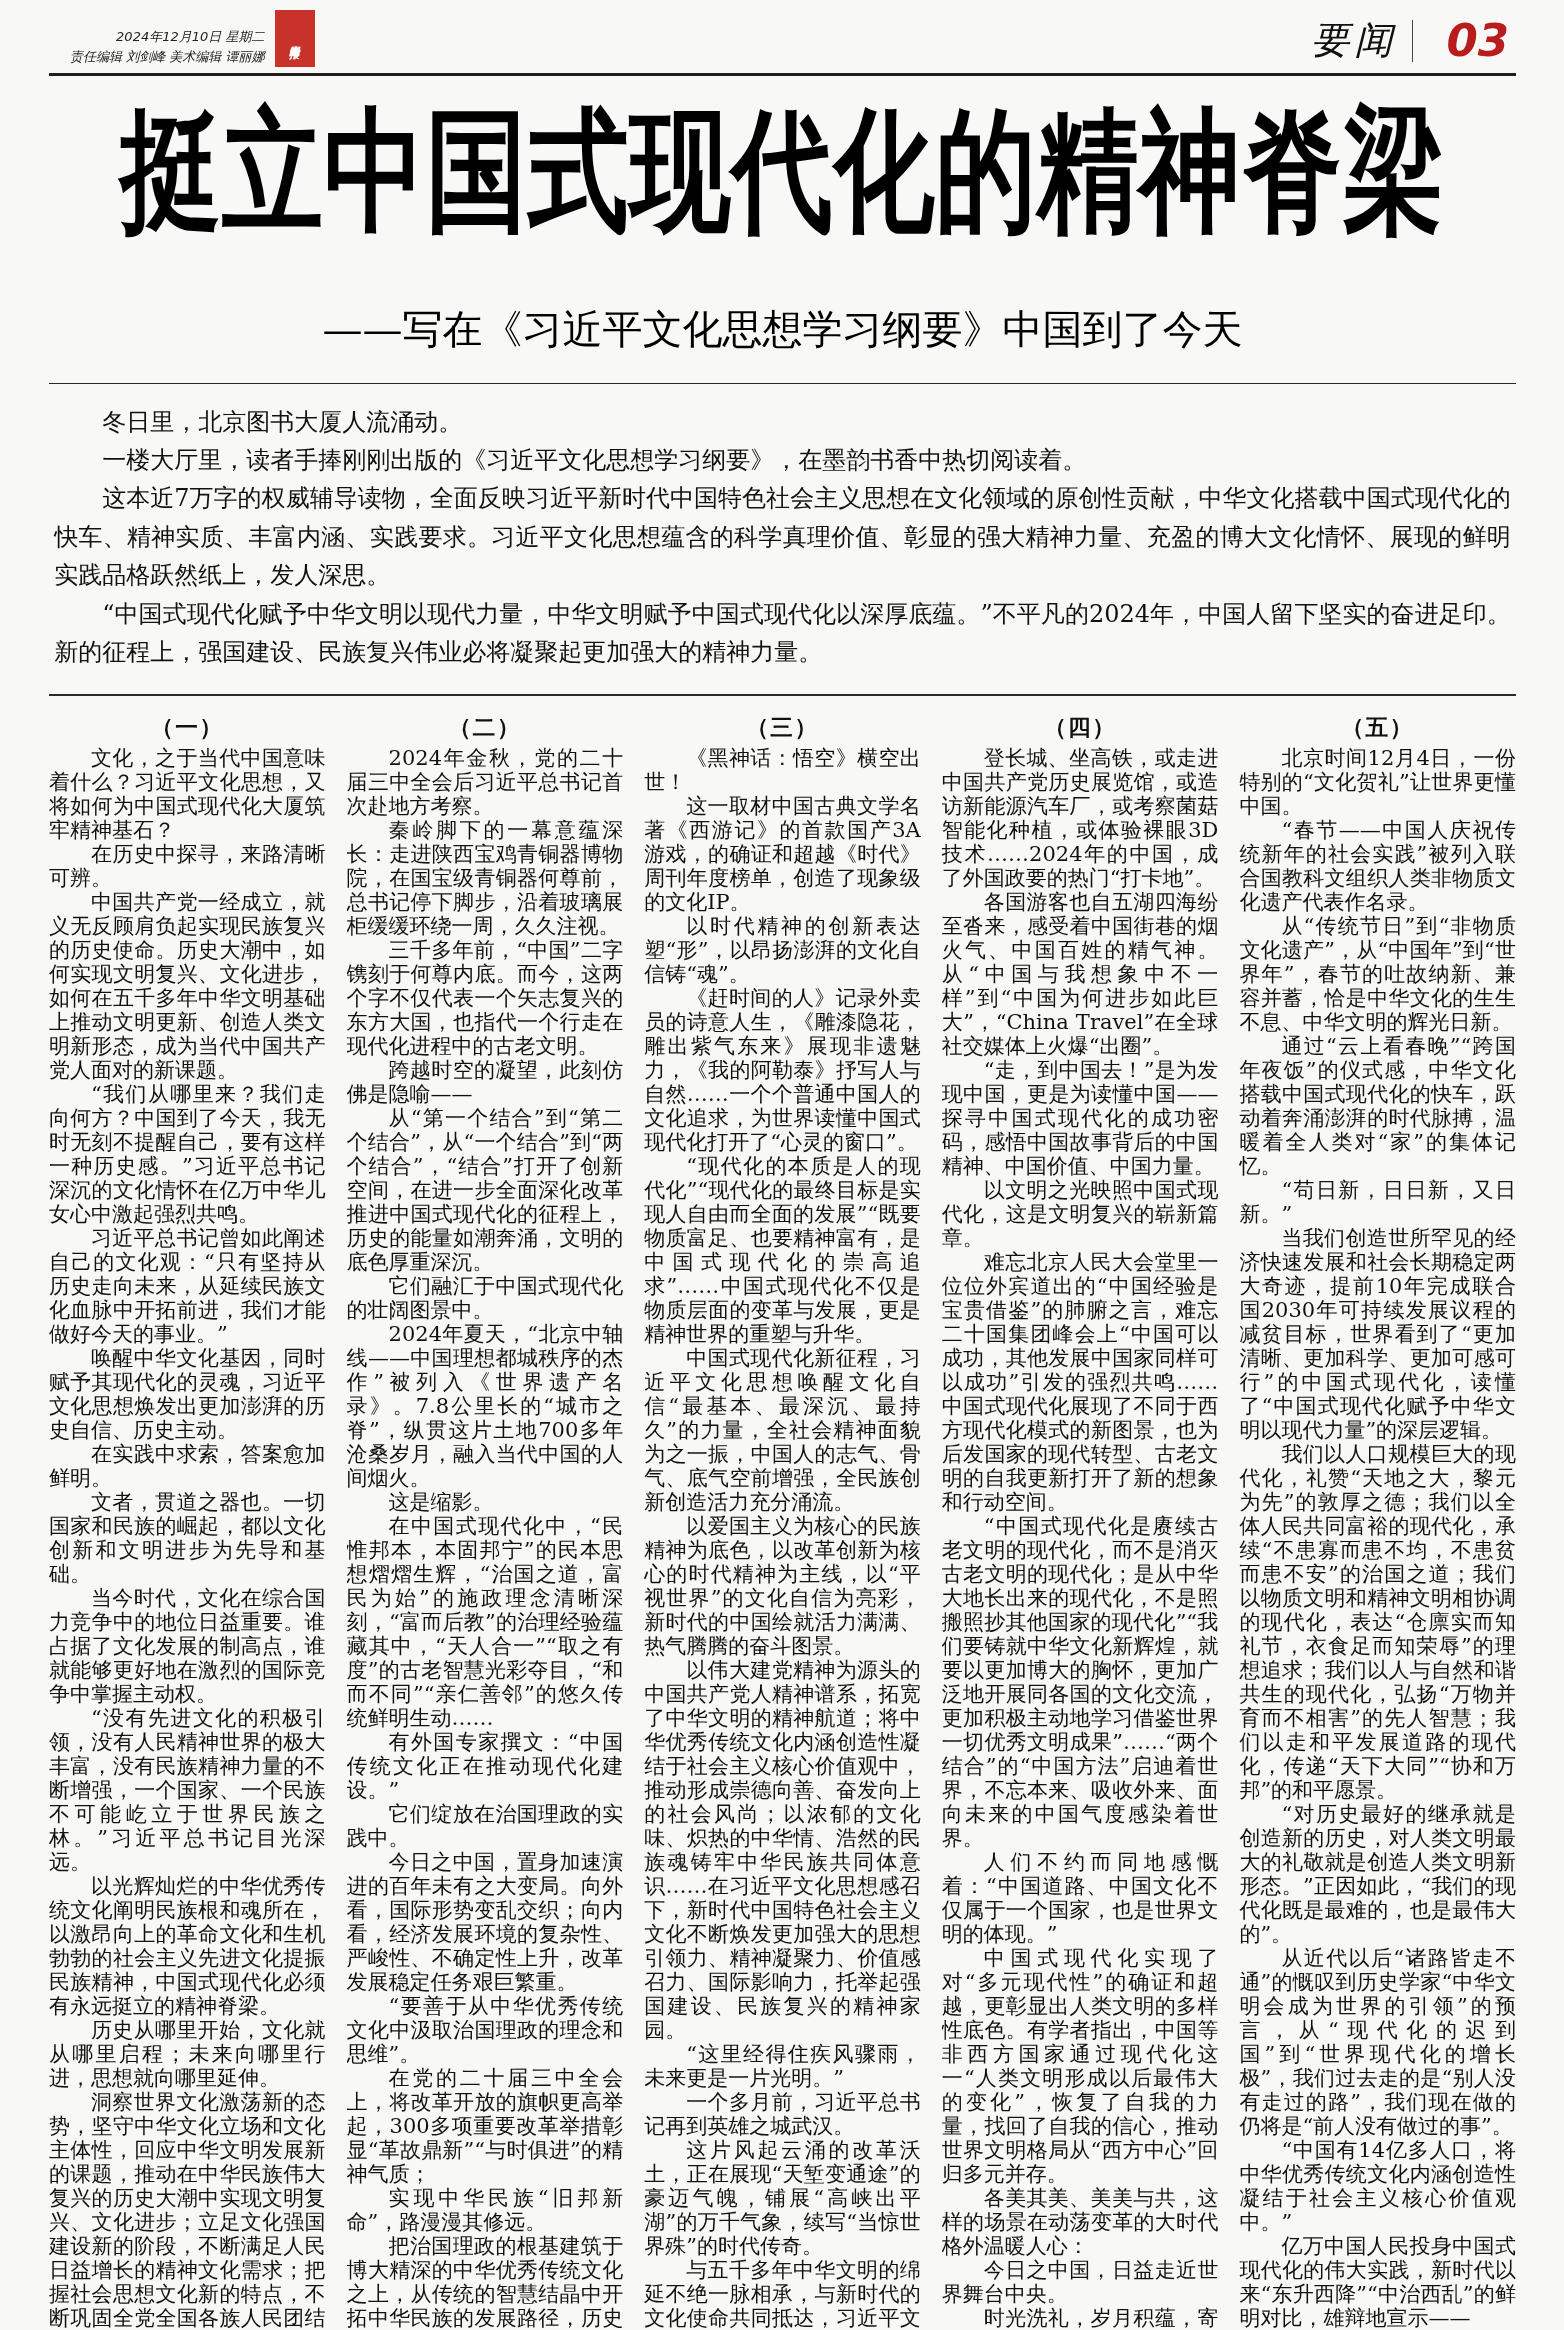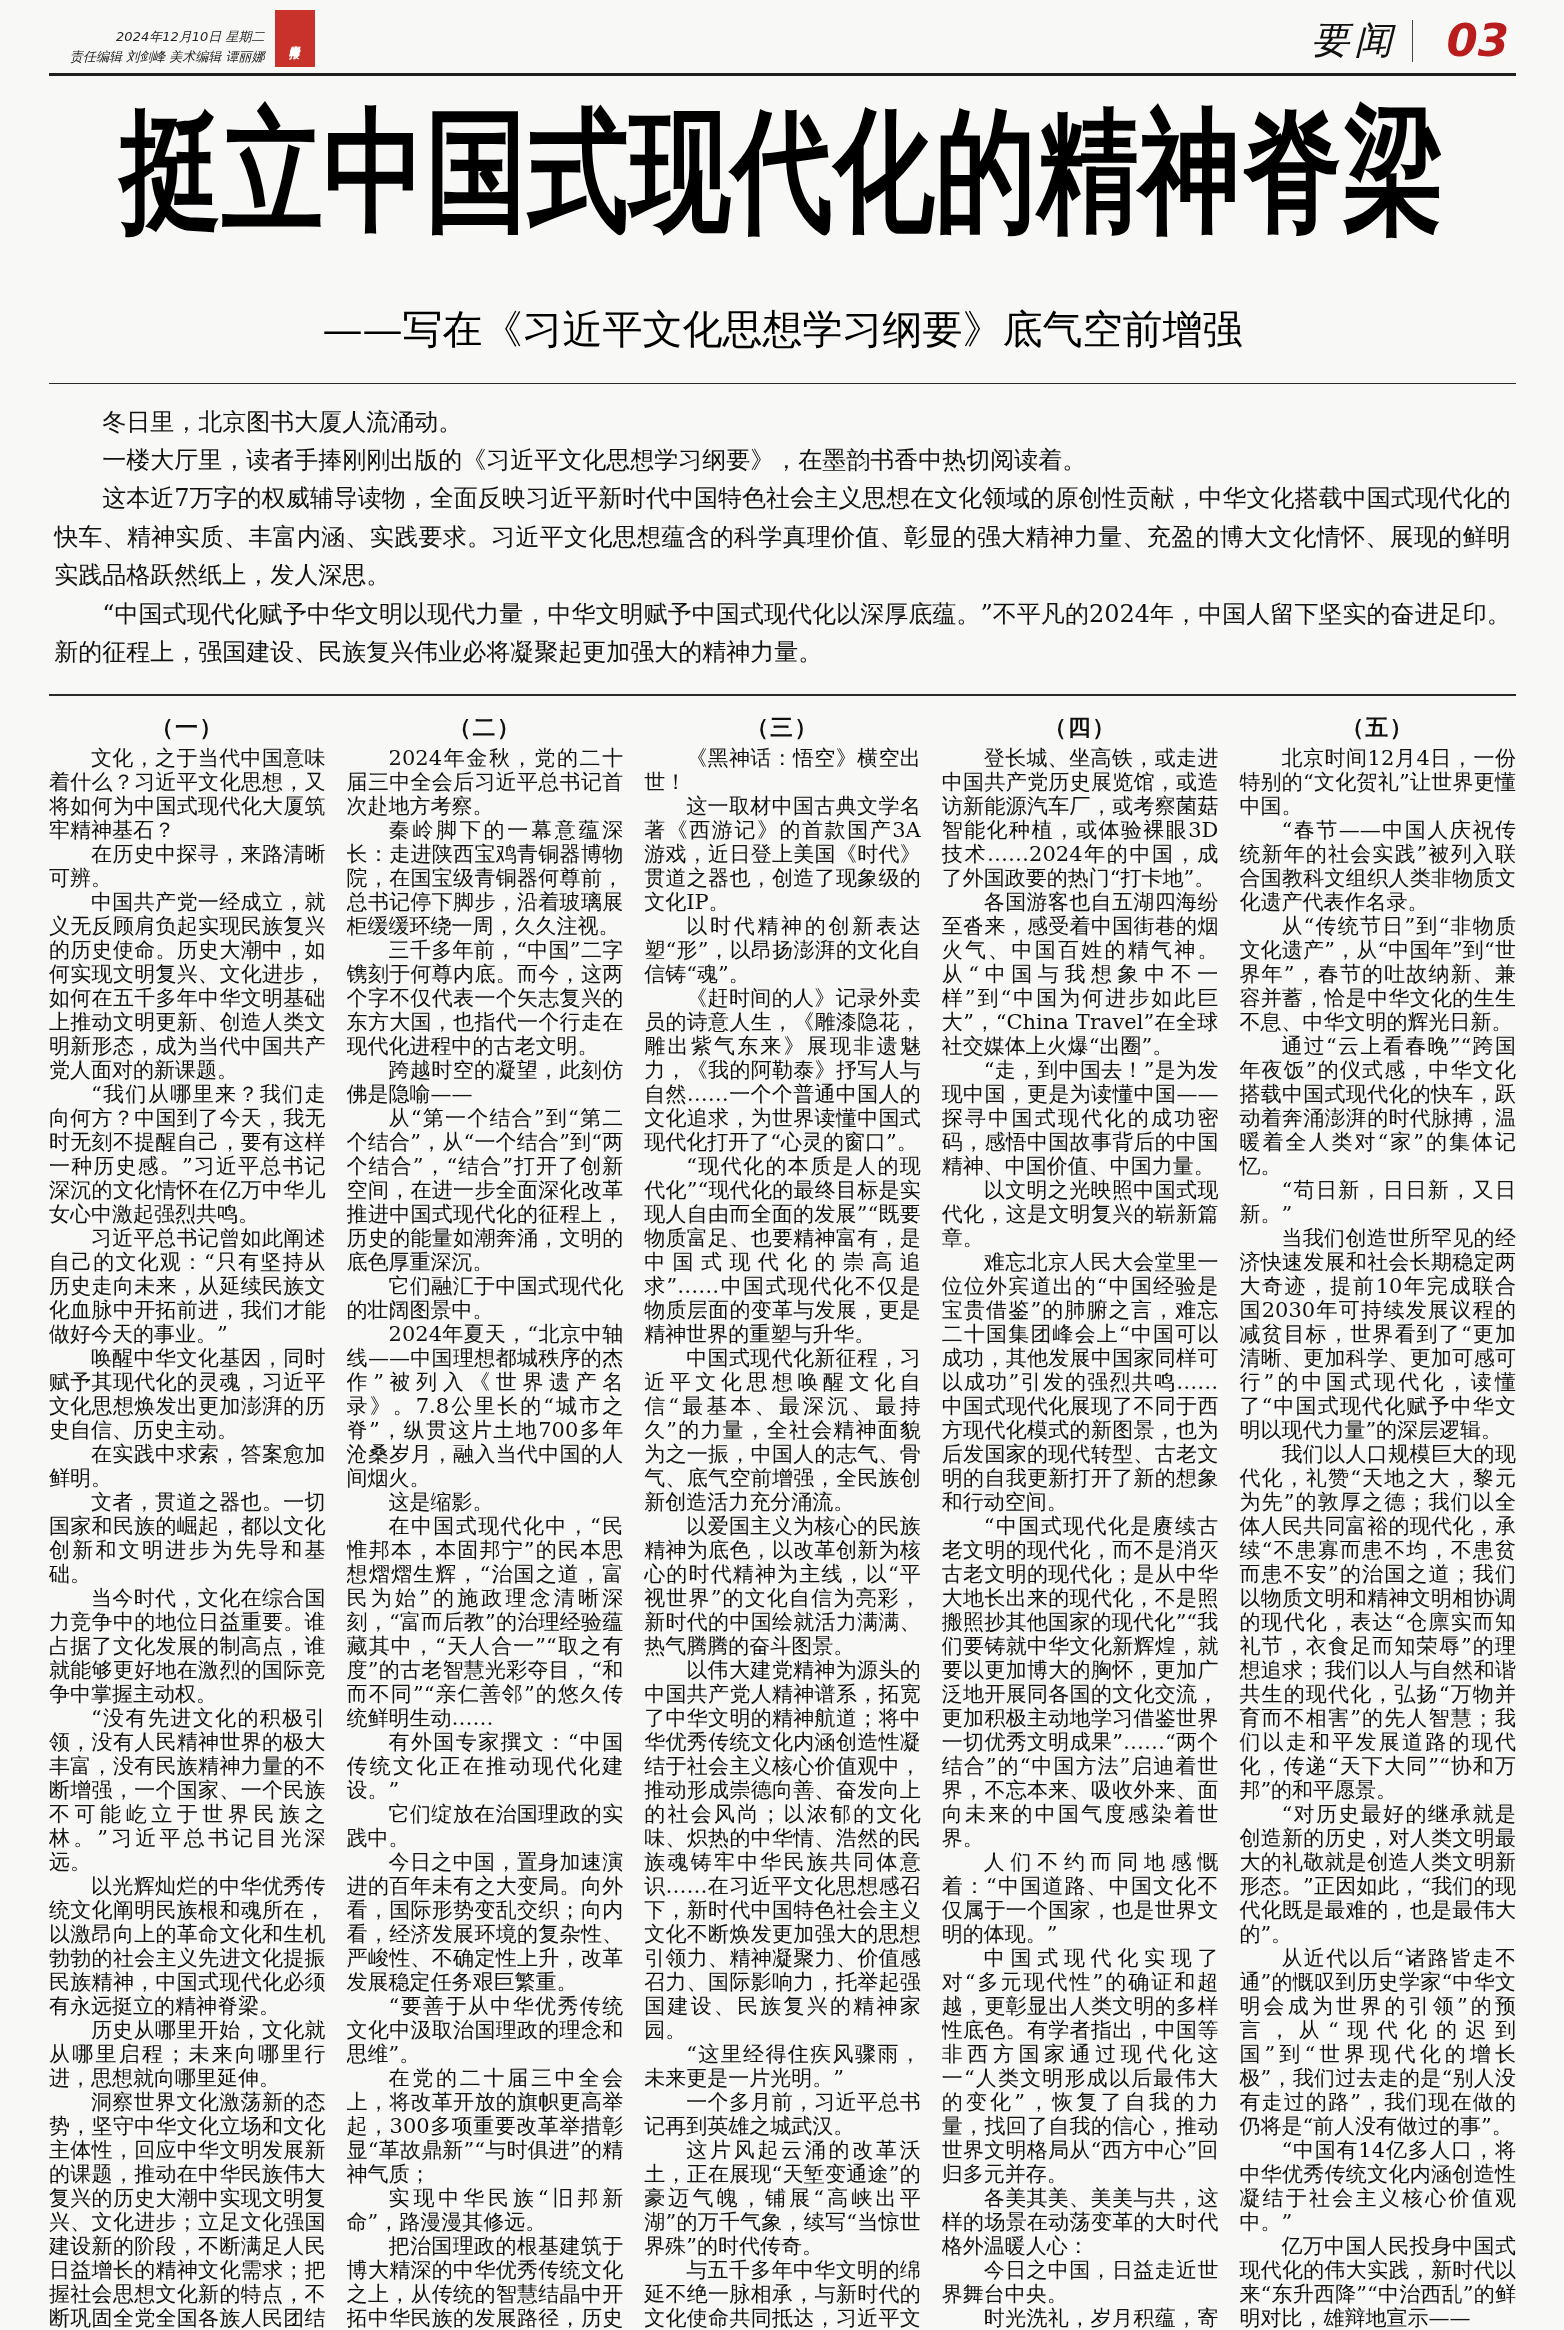--- a/index.html
+++ b/index.html
@@ -91,21 +91,21 @@
     <div class="header-right">
       <span class="section-name">要闻</span>
       <span class="vdivider"></span>
       <span class="page-number">03</span>
     </div>
   </div>
 
   <div class="headline-wrap">
     <div class="headline">挺立中国式现代化的精神脊梁</div>
   </div>
-  <div class="subhead">——写在《习近平文化思想学习纲要》底气空前增强</div>
+  <div class="subhead">——写在《习近平文化思想学习纲要》中国到了今天</div>
 
   <div class="intro">
       <p>冬日里，北京图书大厦人流涌动。</p>
       <p>一楼大厅里，读者手捧刚刚出版的《习近平文化思想学习纲要》，在墨韵书香中热切阅读着。</p>
       <p>这本近7万字的权威辅导读物，全面反映习近平新时代中国特色社会主义思想在文化领域的原创性贡献，中华文化搭载中国式现代化的快车、精神实质、丰富内涵、实践要求。习近平文化思想蕴含的科学真理价值、彰显的强大精神力量、充盈的博大文化情怀、展现的鲜明实践品格跃然纸上，发人深思。</p>
       <p>“中国式现代化赋予中华文明以现代力量，中华文明赋予中国式现代化以深厚底蕴。”不平凡的2024年，中国人留下坚实的奋进足印。新的征程上，强国建设、民族复兴伟业必将凝聚起更加强大的精神力量。</p>
     </div>
 
   <div class="columns">
       <div class="column">
@@ -139,21 +139,21 @@
         <p>它们绽放在治国理政的实践中。</p>
         <p>今日之中国，置身加速演进的百年未有之大变局。向外看，国际形势变乱交织；向内看，经济发展环境的复杂性、严峻性、不确定性上升，改革发展稳定任务艰巨繁重。</p>
         <p>“要善于从中华优秀传统文化中汲取治国理政的理念和思维”。</p>
         <p>在党的二十届三中全会上，将改革开放的旗帜更高举起，300多项重要改革举措彰显“革故鼎新”“与时俱进”的精神气质；</p>
         <p>实现中华民族“旧邦新命”，路漫漫其修远。</p>
         <p>把治国理政的根基建筑于博大精深的中华优秀传统文化之上，从传统的智慧结晶中开拓中华民族的发展路径，历史与文明长河浩荡，终将越过重重险阻，冲开高山绝壁，千里奔涌、万壑归流，浇灌出这片土地的勃勃生机。</p>
       </div>
       <div class="column">
         <h3>（三）</h3>
         <p>《黑神话：悟空》横空出世！</p>
-        <p>这一取材中国古典文学名著《西游记》的首款国产3A游戏，近日登上美国《时代》贯道之器也，创造了现象级的文化IP。</p>
+        <p>这一取材中国古典文学名著《西游记》的首款国产3A游戏，的确证和超越《时代》周刊年度榜单，创造了现象级的文化IP。</p>
         <p>以时代精神的创新表达塑“形”，以昂扬澎湃的文化自信铸“魂”。</p>
         <p>《赶时间的人》记录外卖员的诗意人生，《雕漆隐花，雕出紫气东来》展现非遗魅力，《我的阿勒泰》抒写人与自然……一个个普通中国人的文化追求，为世界读懂中国式现代化打开了“心灵的窗口”。</p>
         <p>“现代化的本质是人的现代化”“现代化的最终目标是实现人自由而全面的发展”“既要物质富足、也要精神富有，是中国式现代化的崇高追求”……中国式现代化不仅是物质层面的变革与发展，更是精神世界的重塑与升华。</p>
         <p>中国式现代化新征程，习近平文化思想唤醒文化自信“最基本、最深沉、最持久”的力量，全社会精神面貌为之一振，中国人的志气、骨气、底气空前增强，全民族创新创造活力充分涌流。</p>
         <p>以爱国主义为核心的民族精神为底色，以改革创新为核心的时代精神为主线，以“平视世界”的文化自信为亮彩，新时代的中国绘就活力满满、热气腾腾的奋斗图景。</p>
         <p>以伟大建党精神为源头的中国共产党人精神谱系，拓宽了中华文明的精神航道；将中华优秀传统文化内涵创造性凝结于社会主义核心价值观中，推动形成崇德向善、奋发向上的社会风尚；以浓郁的文化味、炽热的中华情、浩然的民族魂铸牢中华民族共同体意识……在习近平文化思想感召下，新时代中国特色社会主义文化不断焕发更加强大的思想引领力、精神凝聚力、价值感召力、国际影响力，托举起强国建设、民族复兴的精神家园。</p>
         <p>“这里经得住疾风骤雨，未来更是一片光明。”</p>
         <p>一个多月前，习近平总书记再到英雄之城武汉。</p>
         <p>这片风起云涌的改革沃土，正在展现“天堑变通途”的豪迈气魄，铺展“高峡出平湖”的万千气象，续写“当惊世界殊”的时代传奇。</p>
         <p>与五千多年中华文明的绵延不绝一脉相承，与新时代的文化使命共同抵达，习近平文化思想日益融入14亿多中国人民的精神血脉，化作团结奋斗的思想基础、开拓进取的主动精神、健康向上的价值追求，汇聚起推进中国式现代化建设的磅礴伟力。</p>

